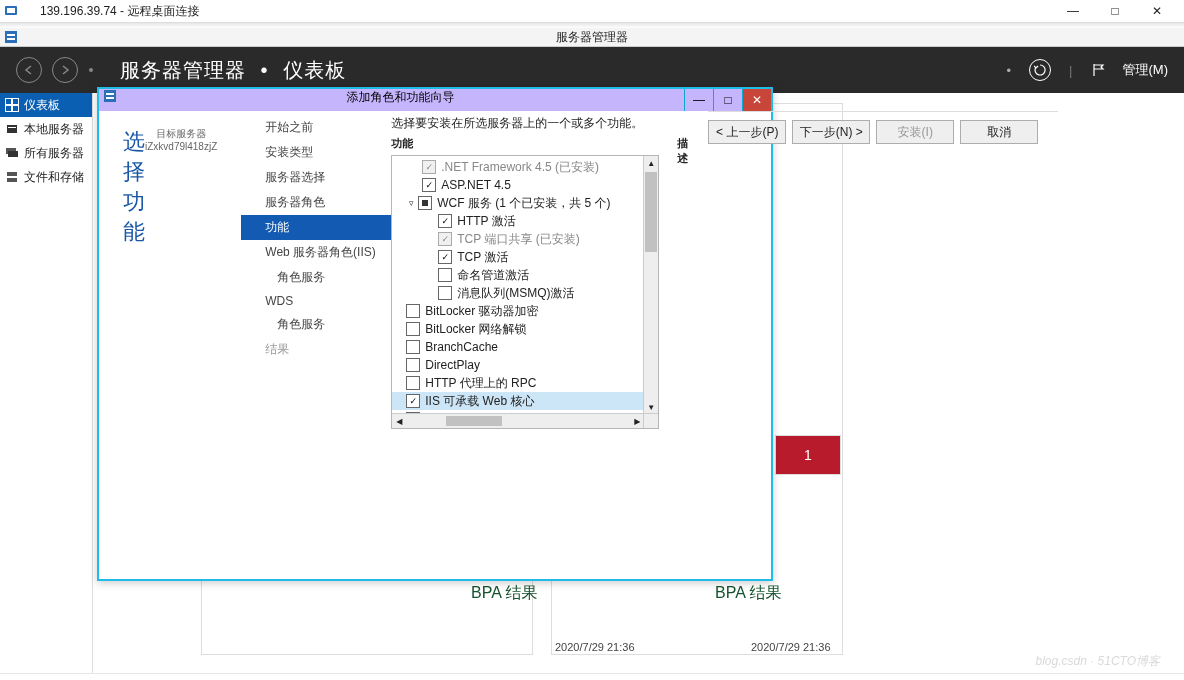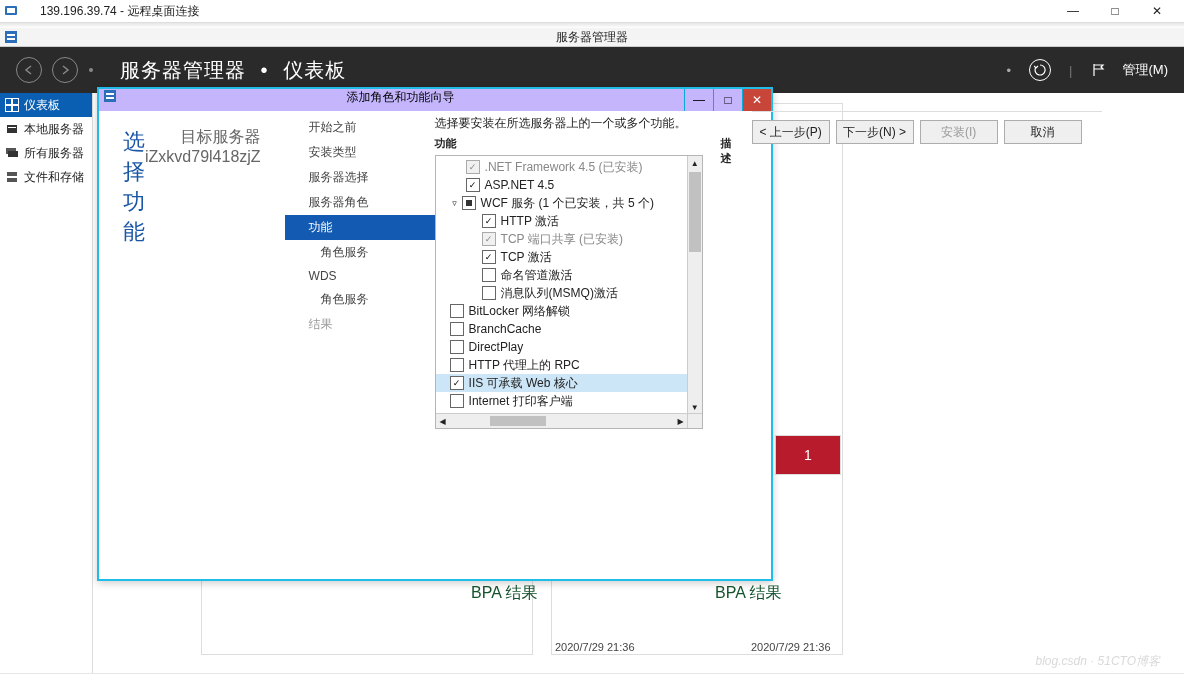--- a/index.html
+++ b/index.html
@@ -31,21 +31,21 @@
   .wizard{position:absolute;left:4px;top:-6px;width:672px;height:490px;border:2px solid #1fbce8;background:#f7f7f7;box-shadow:0 2px 8px rgba(0,0,0,0.2)}
   .wiz-title{height:22px;background:#c4b5fd;display:flex;align-items:flex-start;justify-content:space-between;color:#000}
   .wiz-title .lft{display:flex;align-items:center;gap:6px;padding-left:4px}
   .wiz-title .ctr{flex:1;text-align:center;font-size:12px}
   .wiz-btns{display:flex}
   .wiz-btn{width:28px;height:22px;display:flex;align-items:center;justify-content:center;border-left:1px solid #0aa9d6}
   .wiz-btn.close{background:#c8453a;color:#fff}
   .wiz-body{display:flex;flex-direction:row;height:calc(100% - 22px);background:#fff}
   .wiz-head{padding:16px 24px 10px 24px;display:flex;justify-content:space-between;align-items:flex-start}
   .wiz-head h2{margin:0;color:#1957a6;font-size:22px;font-weight:300}
-  .target{font-size:16px;color:#666;text-align:right}
+  .target{font-size:10px;color:#666;text-align:center}
   .wiz-main{flex:1;display:flex;padding:0 20px 10px 0}
   .steps{width:150px;padding:4px 0}
   .step{padding:4px 8px 4px 24px;font-size:12px;color:#444;white-space:nowrap}
   .step.sub{padding-left:36px}
   .step.sel{background:#135ab2;color:#fff}
   .step.dis{color:#999}
   .pane{flex:1}
   .instr{font-size:12px;margin:4px 0 4px 0}
   .cols{display:flex;gap:18px}
   .col-label{font-weight:600;font-size:11px;margin-bottom:4px}
@@ -242,20 +242,21 @@
             <div>iZxkvd79l418zjZ</div>
           </div>
         </div>
         <div class="wiz-main">
           <div class="steps" id="steps">
               <div class="step">开始之前</div>
               <div class="step">安装类型</div>
               <div class="step">服务器选择</div>
               <div class="step">服务器角色</div>
               <div class="step sel">功能</div>
+              <div class="step">Web 服务器角色(IIS)</div>
               <div class="step sub">角色服务</div>
               <div class="step">WDS</div>
               <div class="step sub">角色服务</div>
               <div class="step dis">结果</div>
             </div>
           <div class="pane">
             <div class="instr">选择要安装在所选服务器上的一个或多个功能。</div>
             <div class="cols">
               <div>
                 <div class="col-label">功能</div>
@@ -286,20 +287,24 @@
                         <span class="chk on"></span>
                         <span class="lbl">TCP 激活</span>
                       </div>
                       <div class="feat ind3">
                         <span class="chk"></span>
                         <span class="lbl">命名管道激活</span>
                       </div>
                       <div class="feat ind3">
                         <span class="chk"></span>
                         <span class="lbl">消息队列(MSMQ)激活</span>
+                      </div>
+                      <div class="feat ind1">
+                        <span class="chk"></span>
+                        <span class="lbl">BitLocker 驱动器加密</span>
                       </div>
                       <div class="feat ind1">
                         <span class="chk"></span>
                         <span class="lbl">BitLocker 网络解锁</span>
                       </div>
                       <div class="feat ind1">
                         <span class="chk"></span>
                         <span class="lbl">BranchCache</span>
                       </div>
                       <div class="feat ind1">

